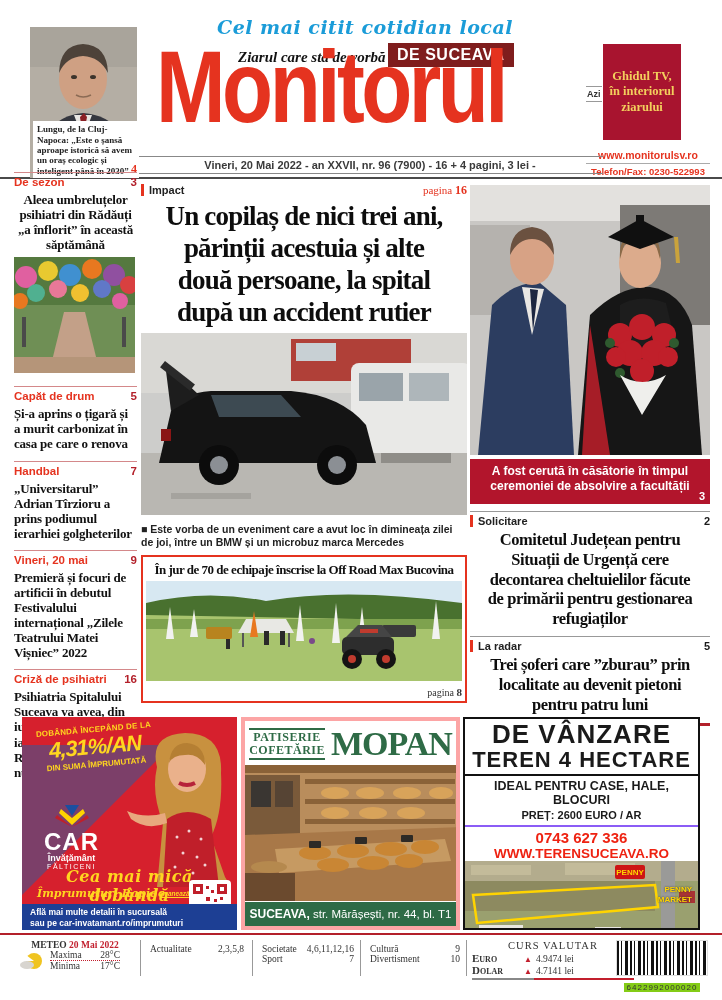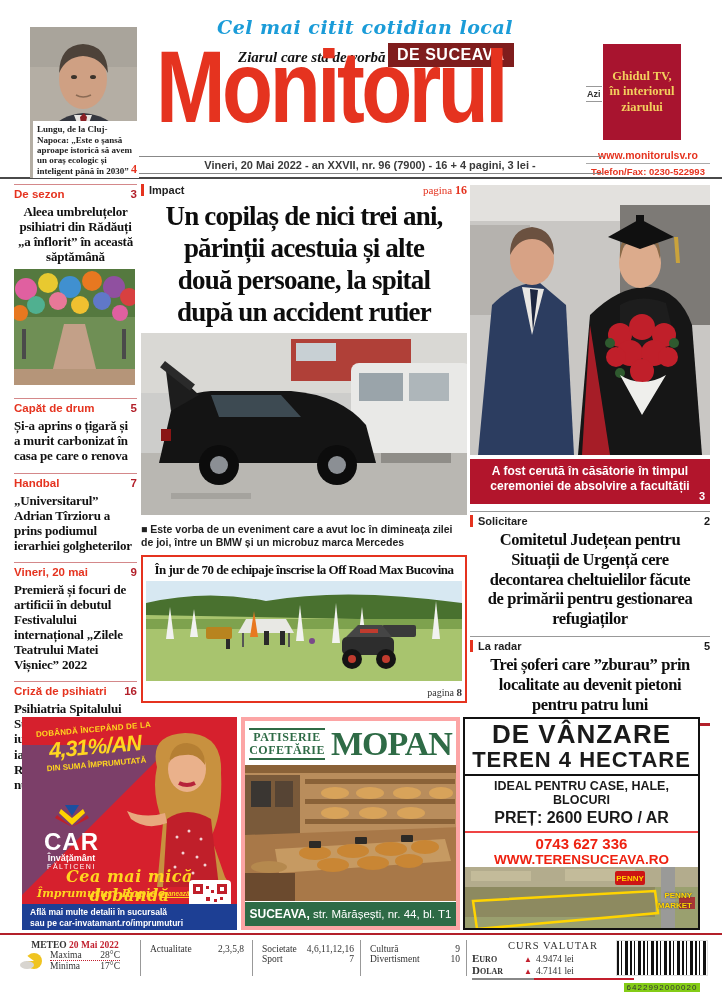--- a/index.html
+++ b/index.html
@@ -36,21 +36,21 @@
   
   .portrait{left:30px;top:27px;width:107px;height:151px;background:#b4aea4;}
   .portrait svg{display:block;}
   .portrait-cap{position:absolute;left:3px;right:-2px;bottom:0;background:#fff;
     padding:3px 4px 2px 4px;font-family:"Liberation Serif",serif;font-weight:bold;
     font-size:9px;line-height:1.15;color:#222;}
   .portrait-page{position:absolute;right:2px;bottom:1px;color:#e5331f;
     font-weight:bold;font-size:12px;font-family:"Liberation Serif",serif;}
 
   
-  .sidebar{left:14px;top:184px;width:123px;}
+  .sidebar{left:14px;top:172px;width:123px;}
   .side-sec{border-top:1px solid #d4888a;padding-top:3px;margin-bottom:9px;}
   .side-kick{display:flex;justify-content:space-between;font-size:11.5px;
     font-weight:bold;color:#e5331f;}
   .side-kick .pg{color:#b3202a;}
   .side-head{font-family:"Liberation Serif",serif;font-weight:bold;font-size:13px;
     line-height:1.16;color:#111;margin:4px 0 5px 0;letter-spacing:-.2px;}
   .side-head.center{text-align:center;}
 
   
   .maincol{left:141px;top:183px;width:326px;}
@@ -118,21 +118,21 @@
   .mopan-strip{position:absolute;left:0;bottom:0;width:100%;height:24px;background:#2e6b46;
     color:#fff;text-align:center;font-size:11.5px;padding-top:5px;box-sizing:border-box;}
   .mopan-strip b{font-size:12px;}
 
   .ad-teren{left:463px;width:237px;background:#fff;border:2px solid #111;box-sizing:border-box;
     text-align:center;}
   .teren-t1{font-size:26px;font-weight:bold;letter-spacing:1px;line-height:1.05;margin-top:2px;}
   .teren-t2{font-size:22px;font-weight:bold;letter-spacing:1px;line-height:1.05;
     border-bottom:2px solid #111;padding-bottom:3px;}
   .teren-l1{font-size:12.5px;font-weight:bold;margin-top:3px;}
-  .teren-l2{font-size:16px;font-weight:bold;border-bottom:2px solid #ef4444;padding:2px 0 4px 0;}
+  .teren-l2{font-size:11px;font-weight:bold;border-bottom:2px solid #8b5cf6;padding:2px 0 4px 0;}
   .teren-phone{font-size:15px;font-weight:bold;color:#e21;margin-top:2px;}
   .teren-site{font-size:13.5px;font-weight:bold;color:#e21;margin-bottom:0;}
   .teren-photo{position:relative;}
   .teren-label{position:absolute;color:#ffd400;font-weight:bold;font-size:8px;
     line-height:1.2;text-shadow:0 0 2px #333;white-space:pre-line;text-align:left;}
 
   
   .footer-rule{left:0;top:933px;width:722px;height:2px;background:#b3202a;}
   .footer{left:0;top:940px;width:722px;font-family:"Liberation Serif",serif;color:#333;}
   .fdiv{position:absolute;width:1px;height:36px;background:#999;top:0;}

